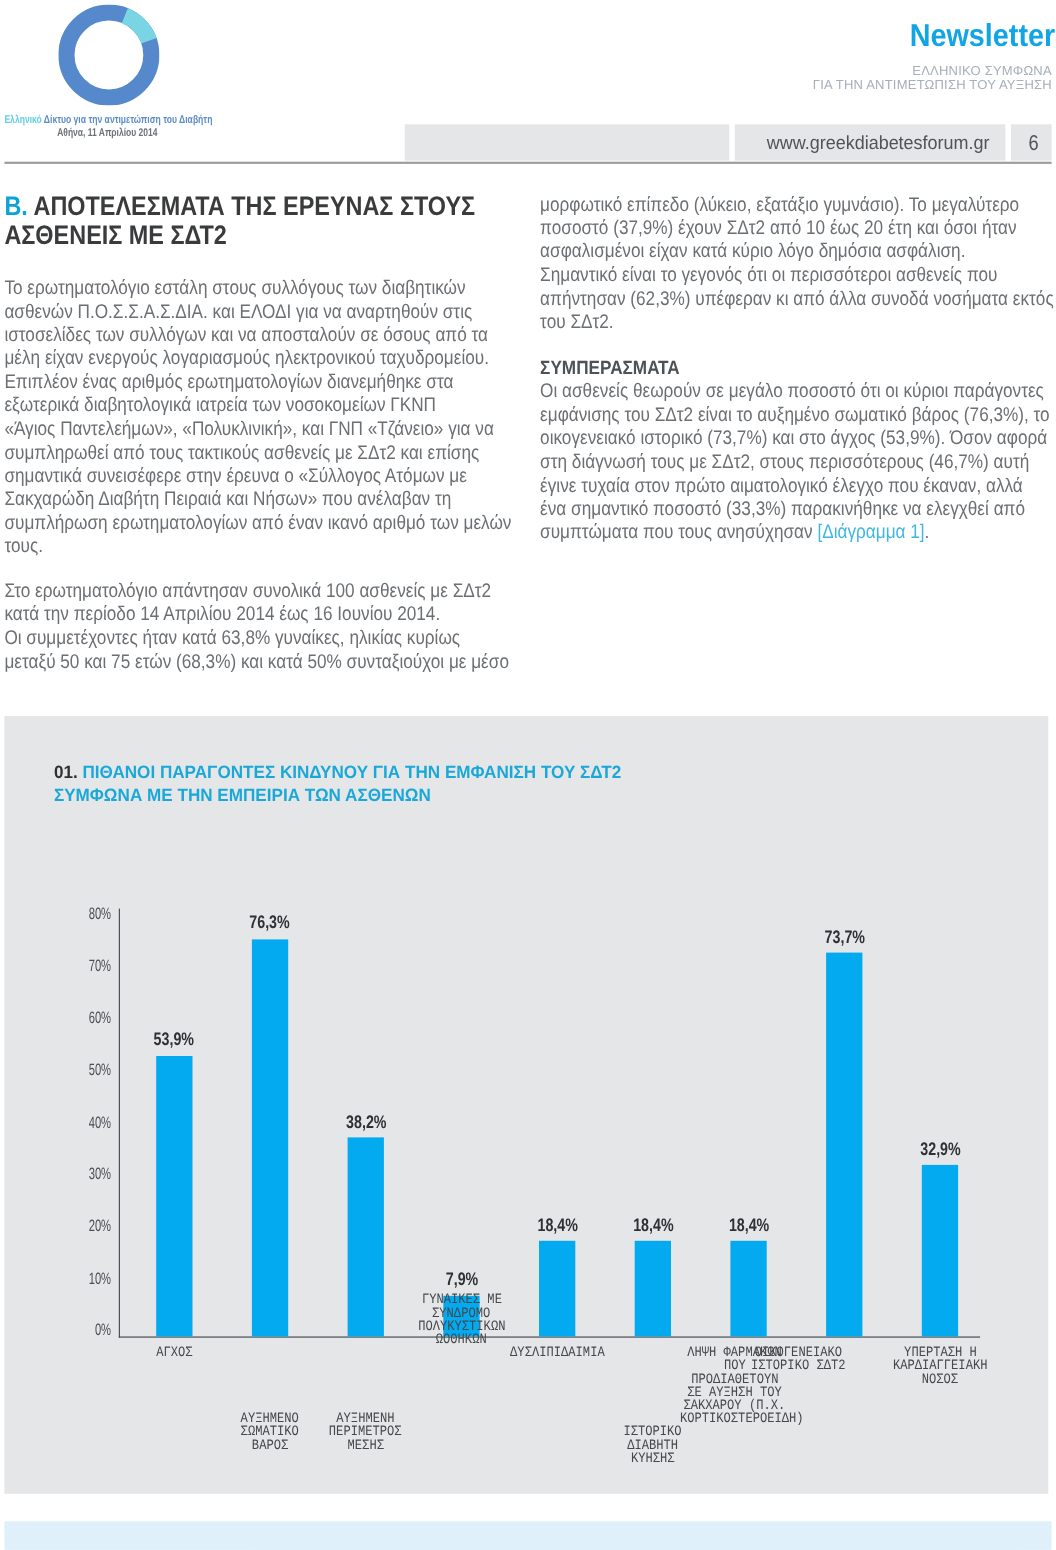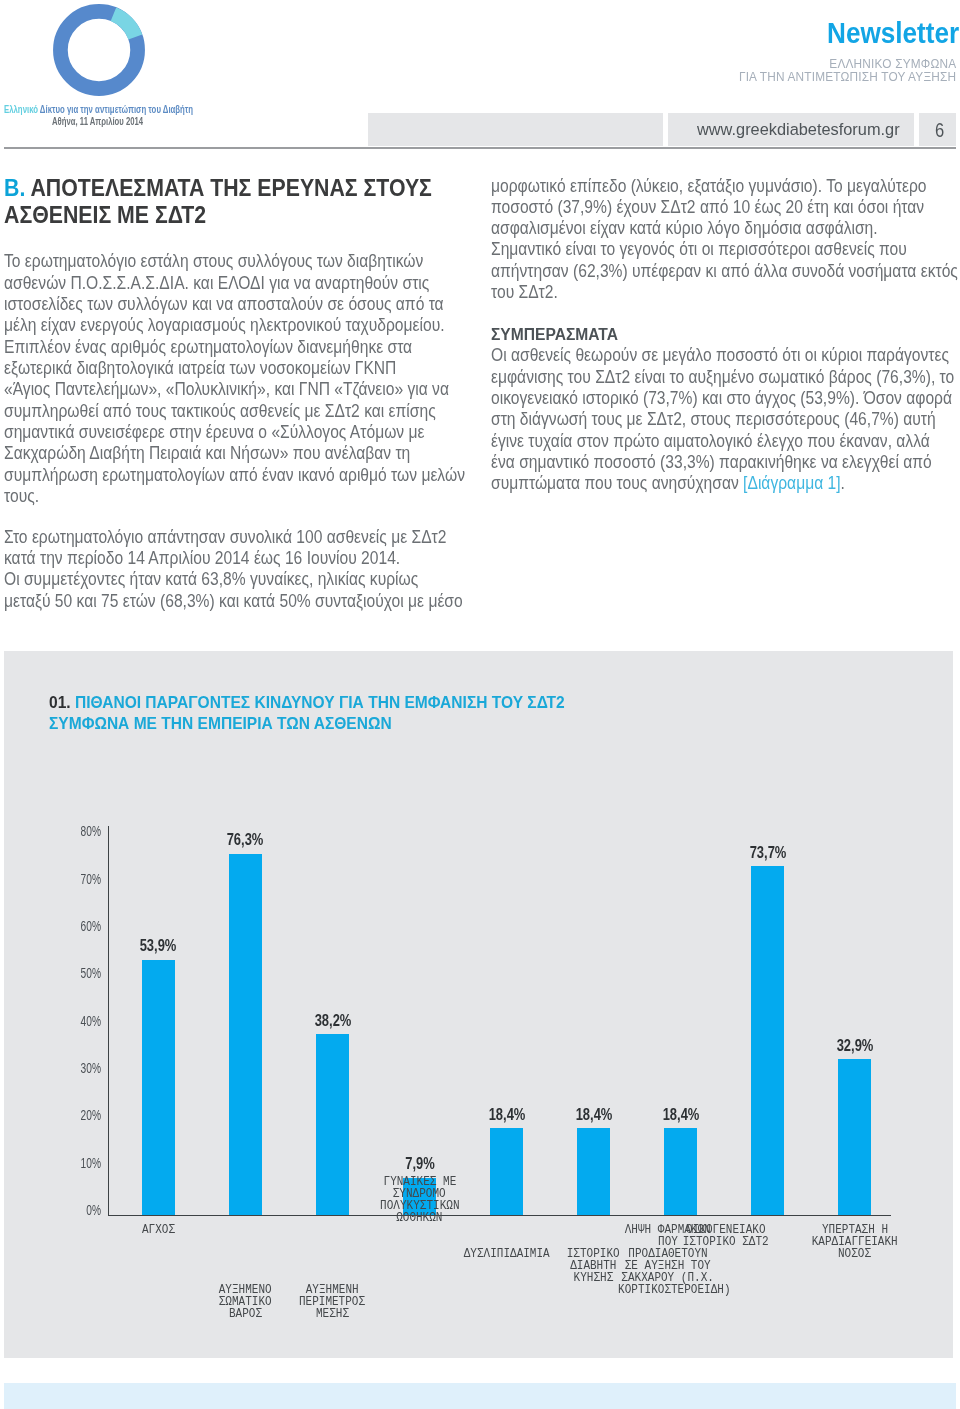--- a/index.html
+++ b/index.html
@@ -137,24 +137,24 @@
       <div class="vlabel" style="left: 205.45px; top: 831.419px; width: 80px;">76,3%</div>
       <div class="xlabel" style="left: 185.45px; top: 1284px; width: 120px;"><span>ΑΥΞΗΜΕΝΟ</span><br><span>ΣΩΜΑΤΙΚΟ</span><br><span>ΒΑΡΟΣ</span><br></div>
       <div class="bar" style="left: 315.85px; top: 1034.12px; width: 33.3px; height: 180.877px; background: rgb(3, 170, 239);"></div>
       <div class="vlabel" style="left: 292.5px; top: 1011.82px; width: 80px;">38,2%</div>
       <div class="xlabel" style="left: 272.5px; top: 1284px; width: 120px;"><span>ΑΥΞΗΜΕΝΗ</span><br><span>ΠΕΡΙΜΕΤΡΟΣ</span><br><span>ΜΕΣΗΣ</span><br></div>
       <div class="bar" style="left: 402.9px; top: 1177.59px; width: 33.3px; height: 37.4065px; background: rgb(3, 170, 239);"></div>
       <div class="vlabel" style="left: 379.55px; top: 1155.29px; width: 80px;">7,9%</div>
       <div class="xlabel" style="left: 359.55px; top: 1176px; width: 120px;"><span>ΓΥΝΑΙΚΕΣ ΜΕ</span><br><span>ΣΥΝΔΡΟΜΟ</span><br><span>ΠΟΛΥΚΥΣΤΙΚΩΝ</span><br><span>ΩΟΘΗΚΩΝ</span><br></div>
       <div class="bar" style="left: 489.95px; top: 1127.88px; width: 33.3px; height: 87.124px; background: rgb(3, 170, 239);"></div>
       <div class="vlabel" style="left: 466.6px; top: 1105.58px; width: 80px;">18,4%</div>
-      <div class="xlabel" style="left: 446.6px; top: 1224px; width: 120px; margin-top: 24px;"><span>ΔΥΣΛΙΠΙΔΑΙΜΙΑ</span><br></div>
+      <div class="xlabel" style="left: 446.6px; top: 1224px; width: 120px;"><span>ΔΥΣΛΙΠΙΔΑΙΜΙΑ</span><br></div>
       <div class="bar" style="left: 577px; top: 1127.88px; width: 33.3px; height: 87.124px; background: rgb(3, 170, 239);"></div>
       <div class="vlabel" style="left: 553.65px; top: 1105.58px; width: 80px;">18,4%</div>
-      <div class="xlabel" style="left: 533.65px; top: 1248px; width: 120px;"><span>ΙΣΤΟΡΙΚΟ</span><br><span>ΔΙΑΒΗΤΗ</span><br><span>ΚΥΗΣΗΣ</span><br></div>
+      <div class="xlabel" style="left: 533.65px; top: 1296px; width: 120px;"><span>ΙΣΤΟΡΙΚΟ</span><br><span>ΔΙΑΒΗΤΗ</span><br><span>ΚΥΗΣΗΣ</span><br></div>
       <div class="bar" style="left: 664.05px; top: 1127.88px; width: 33.3px; height: 87.124px; background: rgb(3, 170, 239);"></div>
       <div class="vlabel" style="left: 640.7px; top: 1105.58px; width: 80px;">18,4%</div>
       <div class="xlabel" style="left: 608px; top: 1224px; width: 120px;"><span>ΛΗΨΗ ΦΑΡΜΑΚΩΝ</span><br><span>ΠΟΥ ΠΡΟΔΙΑΘΕΤΟΥΝ</span><br><span>ΣΕ ΑΥΞΗΣΗ ΤΟΥ</span><br><span>ΣΑΚΧΑΡΟΥ (Π.Χ.</span><br><span>ΚΟΡΤΙΚΟΣΤΕΡΟΕΙΔΗ)</span><br></div>
       <div class="bar" style="left: 751.1px; top: 866.03px; width: 33.3px; height: 348.969px; background: rgb(3, 170, 239);"></div>
       <div class="vlabel" style="left: 727.75px; top: 843.731px; width: 80px;">73,7%</div>
       <div class="xlabel" style="left: 666px; top: 1224px; width: 120px;"><span>ΟΙΚΟΓΕΝΕΙΑΚΟ</span><br><span>ΙΣΤΟΡΙΚΟ ΣΔΤ2</span><br></div>
       <div class="bar" style="left: 838.15px; top: 1059.22px; width: 33.3px; height: 155.781px; background: rgb(3, 170, 239);"></div>
       <div class="vlabel" style="left: 814.8px; top: 1036.92px; width: 80px;">32,9%</div>
       <div class="xlabel" style="left: 794.8px; top: 1224px; width: 120px;"><span>ΥΠΕΡΤΑΣΗ Η</span><br><span>ΚΑΡΔΙΑΓΓΕΙΑΚΗ</span><br><span>ΝΟΣΟΣ</span><br></div>
     </div>

